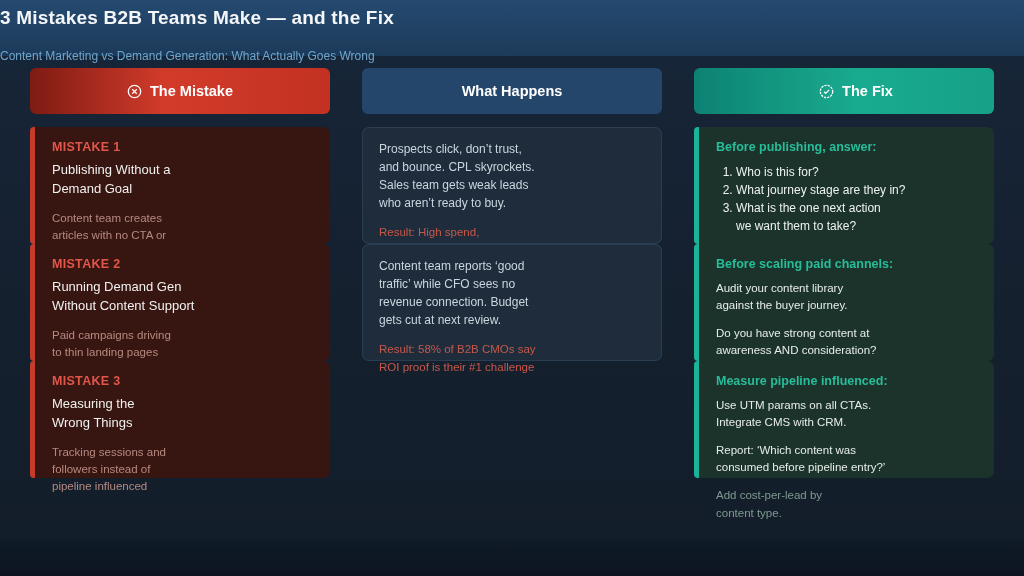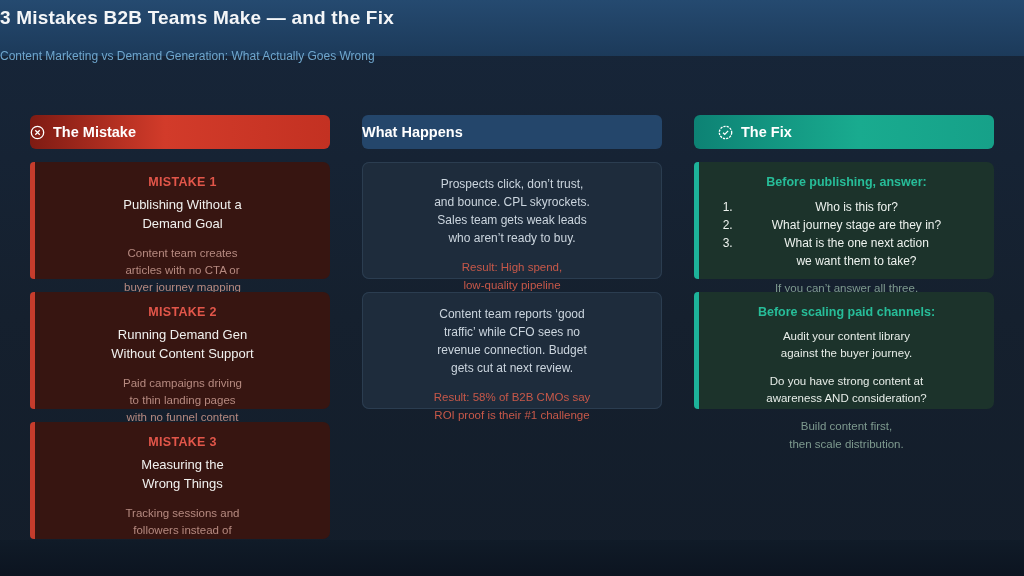--- a/index.html
+++ b/index.html
@@ -26,34 +26,34 @@
   .bottom-band {
     position: absolute; left: 0; bottom: 0; width: 100%; height: 36px;
     background: linear-gradient(180deg, #101b28 0%, #0c1420 100%);
   }
 
   
   .grid { display: flex; gap: 32px; padding: 12px 30px 0 30px; }
   .col { flex: 1; min-width: 0; }
 
   .col-header {
-    height: 34px; border-radius: 6px; margin-bottom: 13px;
-    display: flex; align-items: center; gap: 8px;
-    color: #ffffff; font-size: 14.5px; font-weight: bold; margin-top: 47px;
+    height: 46px; border-radius: 6px; margin-bottom: 13px;
+    display: flex; align-items: center; justify-content: center; gap: 8px;
+    color: #ffffff; font-size: 14.5px; font-weight: bold;
   }
   .col-header.red  { background: linear-gradient(90deg, #7e1b13 0%, #d23b2a 45%, #c5niei 100%); }
   .col-header.red  { background: linear-gradient(90deg, #7e1b13 0%, #d23b2a 45%, #c33122 100%); }
   .col-header.blue { background: #24466b; }
   .col-header.teal { background: linear-gradient(90deg, #0d8274 0%, #19ab8f 55%, #16a189 100%); padding-left: 24px; }
   .hdr-icon { display: inline-flex; }
   .hdr-icon svg { display: block; }
 
   .card {
-    height: 117px; margin-bottom: 13px; border-radius: 7px;
-    padding: 13px 17px; overflow: visible; position: relative; text-align: center;
+    height: 117px; border-radius: 7px;
+    padding: 13px 17px; overflow: visible; position: relative;
   }
   .card-mistake { background: #371511; border-left: 5px solid #c63c2c; border-radius: 4px 7px 7px 4px; }
   .card-happens { background: #1e2c3c; box-shadow: inset 0 0 0 1px #2b3d50; }
   .card-fix     { background: #1c332b; border-left: 5px solid #1db39a; border-radius: 4px 7px 7px 4px; }
 
   .pre { white-space: pre-line; }
 
   .mistake-label { color: #e2564a; font-size: 12.5px; font-weight: bold; letter-spacing: .3px; margin-bottom: 7px; }
   .mistake-title { color: #f1f1ef; font-size: 13px; line-height: 1.45; margin-bottom: 11px; }
   .mistake-desc  { color: #b68a80; font-size: 11.5px; line-height: 1.5; }
@@ -169,18 +169,27 @@
       <article class="card card-fix">
         <div class="fix-heading">Before scaling paid channels:</div>
         <div class="fix-para pre">Audit your content library
 against the buyer journey.</div>
         <div class="fix-para pre">Do you have strong content at
 awareness AND consideration?</div>
         <div class="fix-footer pre">Build content first,
 then scale distribution.</div>
       </article>
 
+      <article class="card card-fix">
+        <div class="fix-heading">Measure pipeline influenced:</div>
+        <div class="fix-para pre">Use UTM params on all CTAs.
+Integrate CMS with CRM.</div>
+        <div class="fix-para pre">Report: ‘Which content was
+consumed before pipeline entry?’</div>
+        <div class="fix-footer pre">Add cost-per-lead by
+content type.</div>
+      </article>
     </section>
 
   </main>
 
   <footer class="bottom-band"></footer>
 </div>
 
 </body></html>

